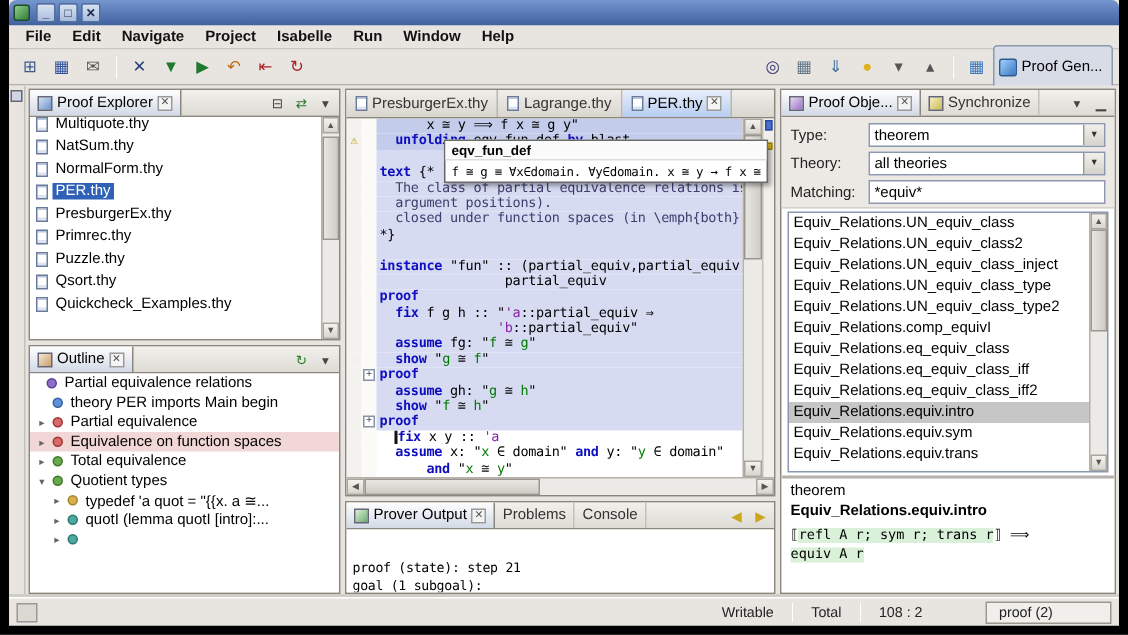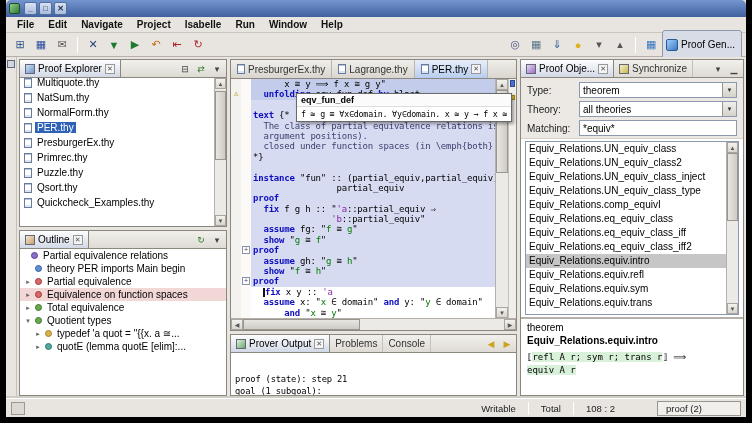--- a/index.html
+++ b/index.html
@@ -301,21 +301,25 @@
                 <span class="tlabel">Quotient types</span>
               </div>
               <div class="trow" style="padding-left: 14px;">
                 <span class="oarrow">▸</span>
                 <span class="odot dot-yellow"></span>
                 <span class="tlabel">typedef 'a quot = "{{x. a ≅...</span>
               </div>
               <div class="trow" style="padding-left: 14px;">
                 <span class="oarrow">▸</span>
                 <span class="odot dot-teal"></span>
-                <span class="tlabel">quotE (lemma quotE [elim]:...</span>
+                <span class="tlabel">quotI (lemma quotI [intro]:...</span>
+              </div>
+              <div class="trow" style="padding-left: 14px;">
+                <span class="oarrow">▸</span>
+                <span class="odot dot-teal"></span>
               </div>
             </div>
         </div>
       </div>
 
       <div class="sash-v"></div>
 
       <div class="col center">
         <div class="editor">
           <div class="etabs" id="editor-tabs">
@@ -440,26 +444,26 @@
             </span>
             <span class="flabel">Matching:</span>
             <input class="field" value="*equiv*" style="">
           </div>
           <div class="objlist">
             <div class="objrows" id="objects-list">
                 <div class="lrow">Equiv_Relations.UN_equiv_class</div>
                 <div class="lrow">Equiv_Relations.UN_equiv_class2</div>
                 <div class="lrow">Equiv_Relations.UN_equiv_class_inject</div>
                 <div class="lrow">Equiv_Relations.UN_equiv_class_type</div>
+                <div class="lrow">Equiv_Relations.UN_equiv_class_type2</div>
                 <div class="lrow">Equiv_Relations.comp_equivI</div>
                 <div class="lrow">Equiv_Relations.eq_equiv_class</div>
                 <div class="lrow">Equiv_Relations.eq_equiv_class_iff</div>
                 <div class="lrow">Equiv_Relations.eq_equiv_class_iff2</div>
                 <div class="lrow lsel">Equiv_Relations.equiv.intro</div>
-                <div class="lrow">Equiv_Relations.equiv.refl</div>
                 <div class="lrow">Equiv_Relations.equiv.sym</div>
                 <div class="lrow">Equiv_Relations.equiv.trans</div>
               </div>
             <div class="vscroll slim">
               <span class="sarrow">▲</span>
               <div class="strack">
                   <div class="sthumb" style="height:45%;margin-top:4%;"></div>
                 </div>
               <span class="sarrow">▼</span>
             </div>

